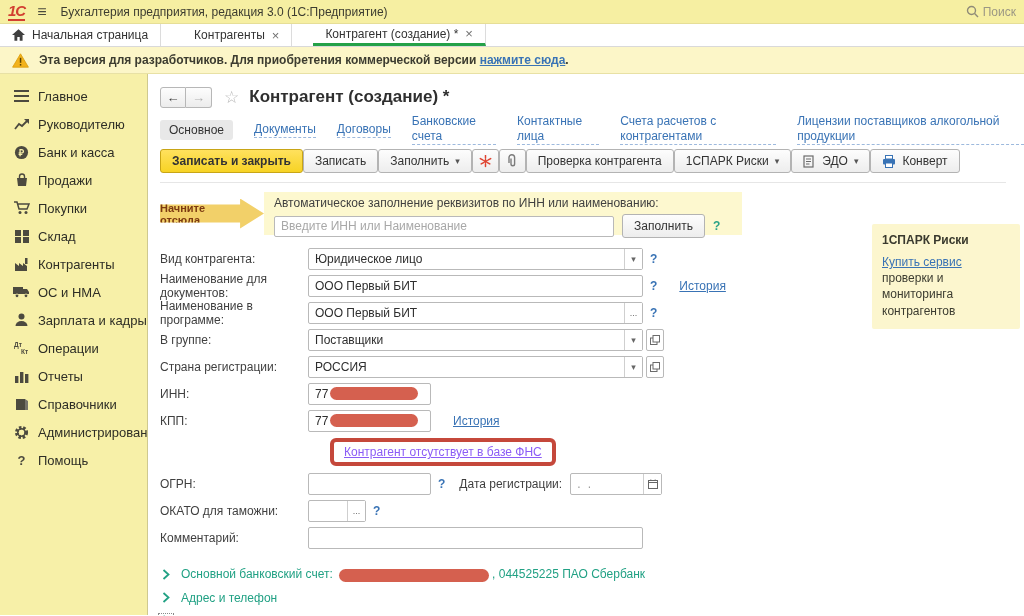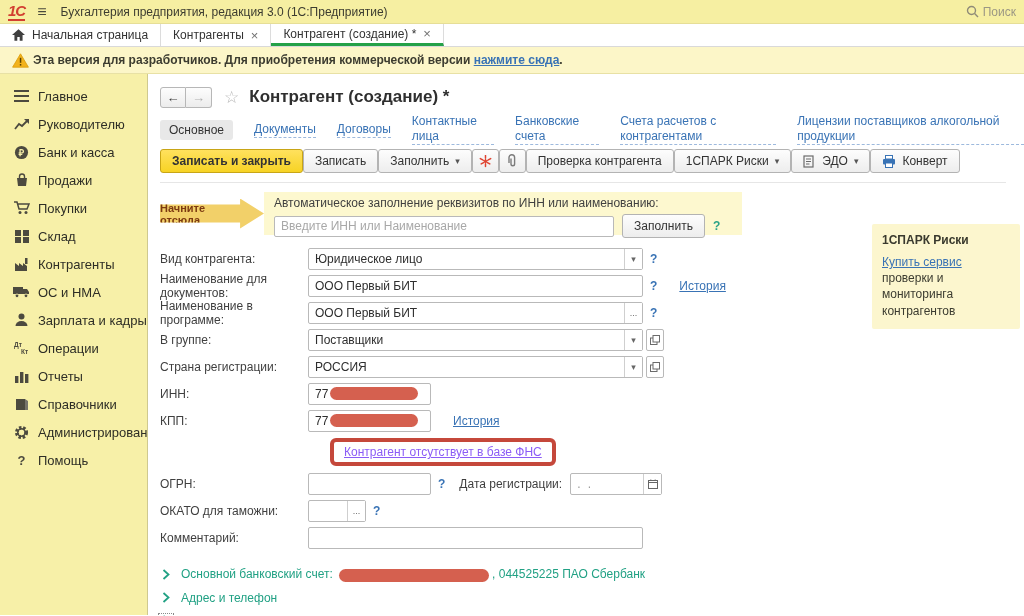--- a/index.html
+++ b/index.html
@@ -10,31 +10,31 @@
   .titlebar { height:24px; background:#f6efa2; border-bottom:1px solid #e6de97;
               display:flex; align-items:center; padding:0 8px; }
   .logo-1c { color:#d23f31; font-weight:bold; font-style:italic; font-size:15px; letter-spacing:-1px;
              border-bottom:2px solid #d23f31; line-height:1; padding-bottom:1px; margin-right:12px; }
   .menu-glyph { font-size:16px; color:#4a4a3c; margin-right:14px; cursor:pointer; }
   .app-title { font-size:12px; color:#3c3c30; }
   .search-box { margin-left:auto; display:flex; align-items:center; gap:4px; color:#9b9784; }
   .search-box svg { display:block; }
 
   
-  .tabbar { height:23px; background:#ffffff; border-bottom:1px solid #d9d9d9; display:flex; }
+  .tabbar { height:23px; background:#ffffff; border-bottom:1px solid #d9d9d9; display:flex;gap:21px; }
   .tab { display:flex; align-items:center; gap:7px; padding:0 12px; font-size:12px; color:#333;
          border-right:1px solid #dcdcdc; cursor:pointer; position:relative; }
   .tab:first-child { border-left:none; }
   .tab .close { color:#707070; font-size:13px; line-height:1; cursor:pointer; }
   .tab.active { border-bottom:3px solid #24a148; }
   .tab svg { display:block; }
 
   
   .warnbar { height:27px; background:#fcf6c8; border-bottom:1px solid #e8e1a5;
-             display:flex; align-items:center; padding:0 12px; gap:4px; }
+             display:flex; align-items:center; padding:0 12px; gap:10px; }
   .warnbar .warntext { font-weight:bold; color:#3c3c30; }
   .warnbar a { color:#3973b5; font-weight:bold; text-decoration:underline; cursor:pointer; }
 
   
   .body { display:flex; height:541px; }
   .sidebar { width:148px; background:#f7f0a8; border-right:1px solid #cfc98f; padding-top:8px; flex:none; }
   .side-item { display:flex; align-items:center; gap:8px; height:28px; padding:0 0 0 13px;
                font-size:13px; color:#2e2e26; cursor:pointer; }
   .side-item .ic { width:17px; height:16px; flex:none; display:flex; align-items:center; justify-content:center;
                    color:#4c4a3f; font-weight:bold; }
@@ -312,22 +312,22 @@
           <div class="navbtn fwd">→</div>
         </div>
         <span class="fav-star">☆</span>
         <h1 class="form-title">Контрагент (создание) *</h1>
       </div>
 
       <div class="navrow">
         <span class="navpill">Основное</span>
         <span class="navlink">Документы</span>
         <span class="navlink">Договоры</span>
+        <span class="navlink">Банковские счета</span>
         <span class="navlink">Контактные лица</span>
-        <span class="navlink">Банковские счета</span>
         <span class="navlink">Счета расчетов с контрагентами</span>
         <span class="navlink">Лицензии поставщиков алкогольной продукции</span>
       </div>
 
       <div class="toolbar">
         <button class="btn primary">Записать и закрыть</button>
         <button class="btn">Записать</button>
         <button class="btn">
             <span>Заполнить</span>
             <span class="dd">▾</span>

